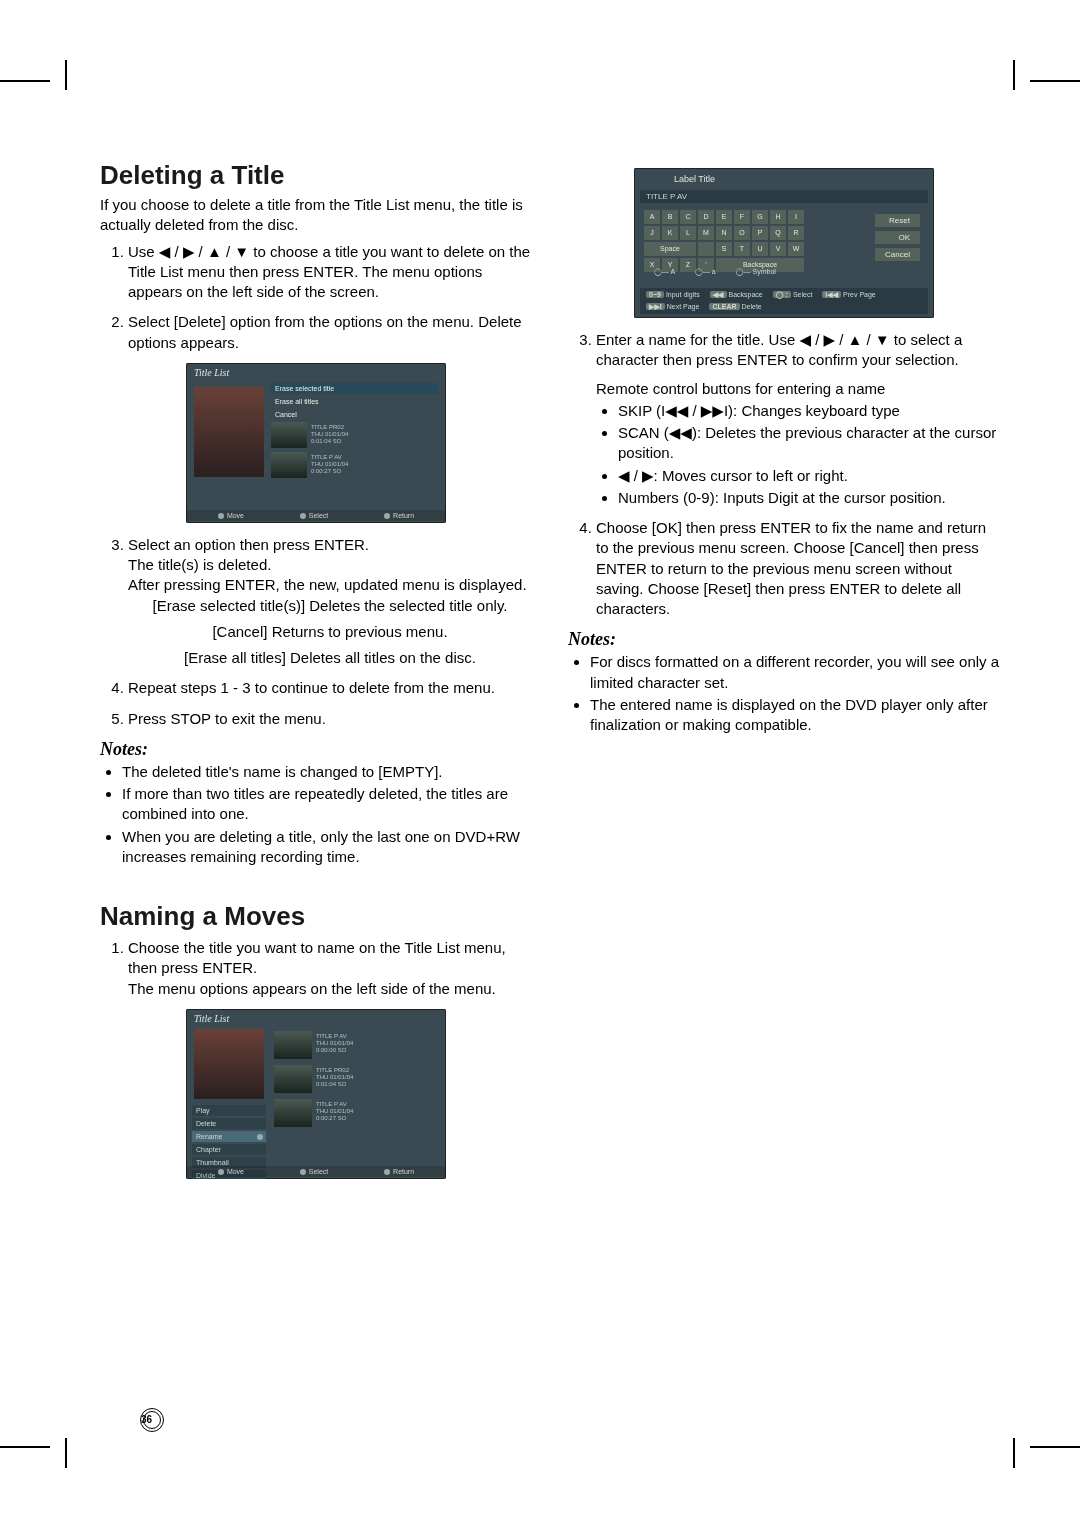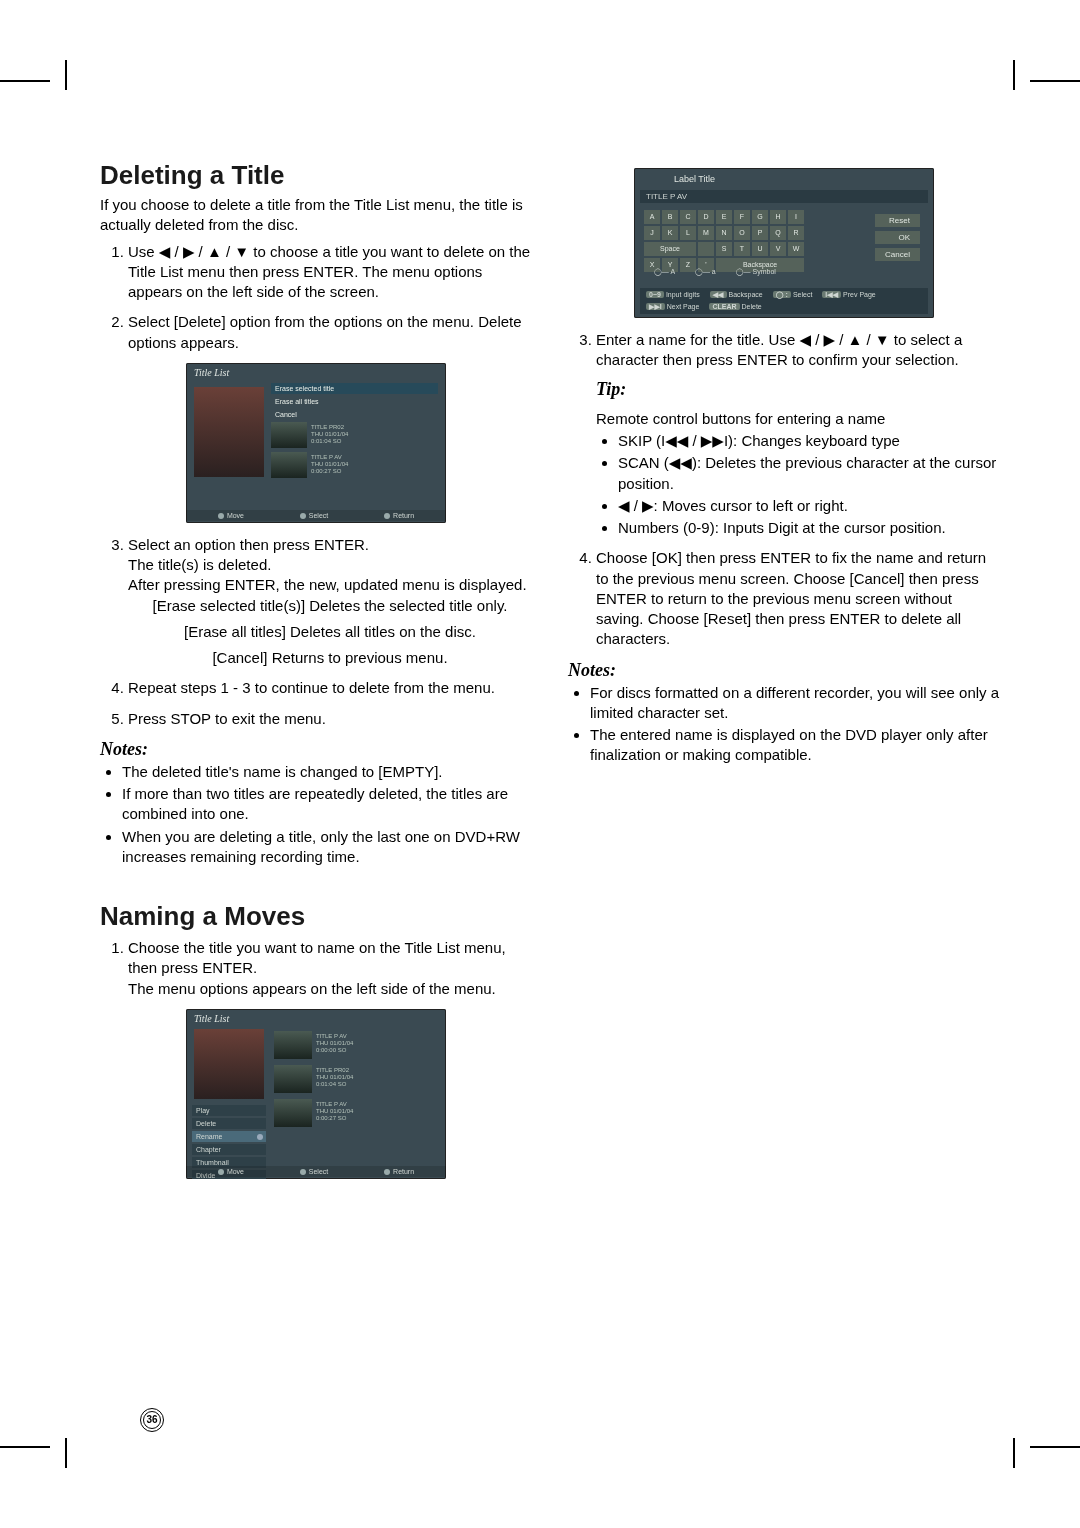--- a/index.html
+++ b/index.html
@@ -235,21 +235,21 @@
 
   .page-num {
     position:absolute;
     bottom:96px;
     left:140px;
     width:22px;height:22px;
     border:1px solid #000;
     border-radius:50%;
     font-size:10px;
     font-weight:bold;
-    text-align:center;
+    text-align:left;
     line-height:22px;
   }
   .page-num::before{
     content:"";
     position:absolute;
     top:2px;left:2px;right:2px;bottom:2px;
     border:1px solid #000;
     border-radius:50%;
   }
   .spacer { height: 24px; }
@@ -308,22 +308,22 @@
           <span>Return</span>
         </div>
       </div>
 
       <ol start="3">
         <li>
           <span>Select an option then press ENTER.</span><br>
           <span>The title(s) is deleted.</span><br>
           <span>After pressing ENTER, the new, updated menu is displayed.</span>
           <p class="sub">[Erase selected title(s)] Deletes the selected title only.</p>
+          <p class="sub">[Cancel] Returns to previous menu.</p>
           <p class="sub">[Erase all titles] Deletes all titles on the disc.</p>
-          <p class="sub">[Cancel] Returns to previous menu.</p>
         </li>
         <li>Repeat steps 1 - 3 to continue to delete from the menu.</li>
         <li>Press STOP to exit the menu.</li>
       </ol>
 
       <div class="notes-label">Notes:</div>
       <ul class="bullets">
         <li>The deleted title's name is changed to [EMPTY].</li>
         <li>If more than two titles are repeatedly deleted, the titles are combined into one.</li>
         <li>When you are deleting a title, only the last one on DVD+RW increases remaining recording time.</li>
@@ -436,21 +436,20 @@
           <span><b>◯ :</b><span>Select</span></span>
           <span><b>I◀◀</b><span>Prev Page</span></span>
           <span><b>▶▶I</b><span>Next Page</span></span>
           <span><b>CLEAR</b><span>Delete</span></span>
         </div>
       </div>
 
       <ol start="3">
         <li>
           <span>Enter a name for the title. Use ◀ / ▶ / ▲ / ▼ to select a character then press ENTER to confirm your selection.</span>
-          <div class="tip-label">Tip:</div>
           <div class="bold">Remote control buttons for entering a name</div>
           <ul class="bullets">
             <li><span class="bold">SKIP (I◀◀ / ▶▶I):</span><span> Changes keyboard type</span></li>
             <li><span class="bold">SCAN (◀◀):</span><span> Deletes the previous character at the cursor position.</span></li>
             <li><span class="bold">◀ / ▶:</span><span> Moves cursor to left or right.</span></li>
             <li><span class="bold">Numbers (0-9):</span><span> Inputs Digit at the cursor position.</span></li>
           </ul>
         </li>
         <li>Choose [OK] then press ENTER to fix the name and return to the previous menu screen. Choose [Cancel] then press ENTER to return to the previous menu screen without saving. Choose [Reset] then press ENTER to delete all characters.</li>
       </ol>

